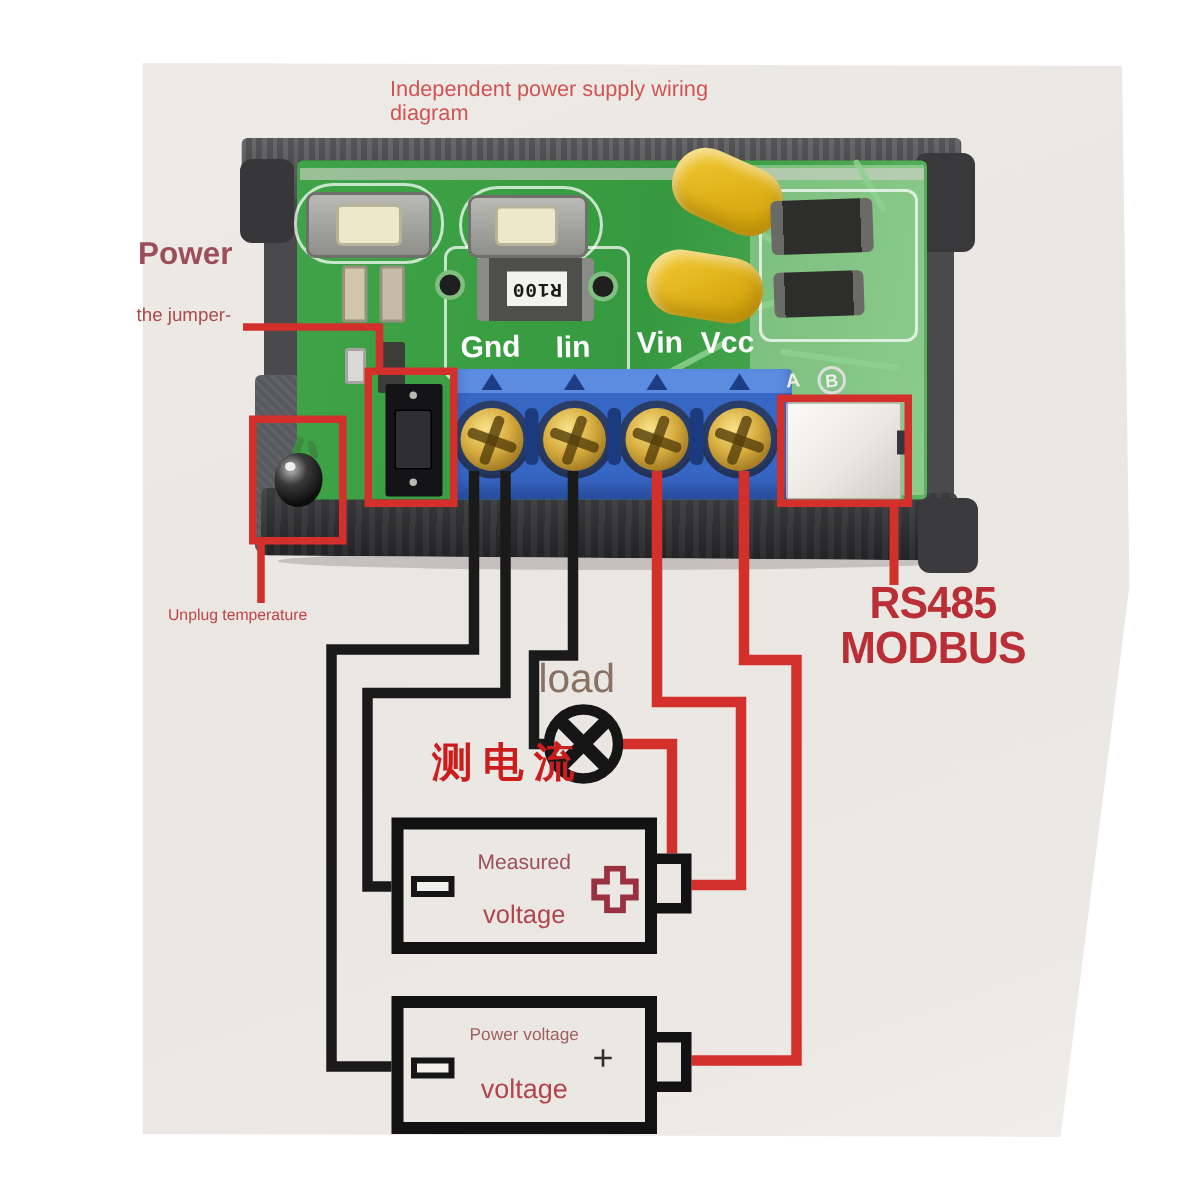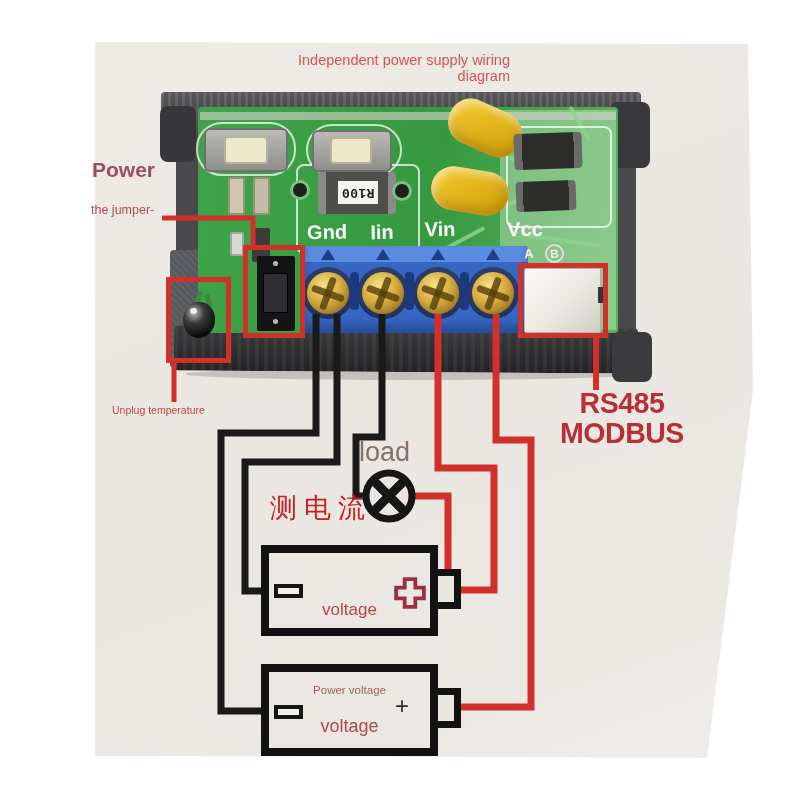--- a/index.html
+++ b/index.html
@@ -113,28 +113,28 @@
   .minus { border:4px solid #151515; width:29px; height:14px; background:#f2f0ec; }
   .box-title { position:absolute; left:0; width:100%; text-align:center; }
   .mv-t { top:13px; font-size:14px; color:#9c4f58; }
   .mv-s { top:47px; font-size:17px; color:#b2444c; }
   .pv-t { top:12px; font-size:11.5px; color:#a25f5f; }
   .pv-s { top:44px; font-size:18px; color:#b2444c; }
   .plus-text { position:absolute; left:126px; top:20px; font-size:24px; color:#2e2e2e; }
 
   
   .lbl { white-space:nowrap; }
-  .lbl-title { left:260px; top:52px; width:250px; text-align:right; font-size:14.5px; color:#d05454; white-space:normal; }
+  .lbl-title { left:260px; top:52px; width:250px; text-align:left; font-size:14.5px; color:#d05454; white-space:normal; }
   .lbl-unplug { left:92px; top:158px; font-size:21px; font-weight:bold; color:#9c4e59; }
   .lbl-jumper-note { left:91px; top:203px; font-size:12.5px; color:#ad4b4b; }
   .lbl-meas-temp { left:112px; top:404px; font-size:10.5px; color:#c24444; }
   .lbl-rs485 { left:550px; top:388px; width:144px; text-align:center; color:#b92f35; font-weight:bold;
     font-size:30px; line-height:30px; letter-spacing:-.5px; transform:scaleX(.95); }
   .lbl-load { left:359px; top:437px; font-size:27px; color:#877163; }
-  .lbl-cn { left:270px; top:490px; font-size:27px; font-weight:normal; color:#cc1d1d; letter-spacing:7px; }
+  .lbl-cn { left:288px; top:490px; font-size:27px; font-weight:bold; color:#cc1d1d; letter-spacing:7px; }
   .lbl-a { left:524px; top:246px; color:#eee; font-weight:bold; font-size:13px; transform:rotate(-5deg); }
   .lbl-b { left:545px; top:244px; width:19px; height:19px; border:2px solid #ddd; border-radius:50%;
     color:#eee; font-weight:bold; font-size:12px; display:flex; align-items:center; justify-content:center;
     transform:rotate(-5deg); }
 </style>
 </head>
 <body>
 
 <div class="stage">
 
@@ -182,21 +182,21 @@
   <div class="abs diode" style="left:516px;top:181px;width:60px;height:30px;transform:rotate(-2deg);"></div>
 
   <div class="abs smd" style="left:228px;top:177px;width:17px;height:38px;background:#cfc6ac;border:2px solid #98917e;"></div>
   <div class="abs smd" style="left:253px;top:177px;width:17px;height:38px;background:#c4bca6;border:2px solid #98917e;"></div>
   <div class="abs smd" style="left:230px;top:232px;width:14px;height:24px;background:#d8d8d4;border:2px solid #a5a5a0;"></div>
   <div class="abs smd" style="left:252px;top:228px;width:18px;height:34px;background:#3c3c3a;"></div>
 
   <div class="abs tlabel" style="left:302px;top:221px;width:50px;">Gnd</div>
   <div class="abs tlabel" style="left:358px;top:221px;width:48px;">Iin</div>
   <div class="abs tlabel" style="left:416px;top:218px;width:48px;">Vin</div>
-  <div class="abs tlabel" style="left:500px;top:218px;width:50px;">Vcc</div>
+  <div class="abs tlabel" style="left:460px;top:218px;width:50px;">Vcc</div>
 
   <div class="abs tblock">
     <div class="notch" style="left:18px;"></div>
     <div class="notch" style="left:73px;"></div>
     <div class="notch" style="left:128px;"></div>
     <div class="notch" style="left:183px;"></div>
     <div class="well" style="left:-1px;">
         <div class="screw"></div>
       </div>
     <div class="well" style="left:54px;">
@@ -242,20 +242,21 @@
     <path class="ann" d="M174 362 V402"></path>
     <path class="ann" d="M596 336 V390" style="stroke-width:6;"></path>
     <g>
       <circle cx="389" cy="496" r="23" fill="#eae7e3" stroke="#161616" stroke-width="7"></circle>
       <path d="M373 480 L405 512 M405 480 L373 512" stroke="#161616" stroke-width="9" fill="none"></path>
     </g>
   </svg>
 
   <div class="abs tab tab-m"></div>
   <div class="abs battbox box-measured">
+    <div class="box-title mv-t">Measured</div>
     <div class="box-title mv-s">voltage</div>
     <div class="minus" style="position:absolute;left:5px;top:31px;"></div>
     <svg style="position:absolute;left:125px;top:24px;" width="32" height="32" viewBox="0 0 30 30">
       <path d="M10 2 H20 V10 H28 V20 H20 V28 H10 V20 H2 V10 H10 Z" fill="none" stroke="#9a3140" stroke-width="3.6"></path>
     </svg>
   </div>
 
   <div class="abs tab tab-p"></div>
   <div class="abs battbox box-power">
     <div class="box-title pv-t">Power voltage</div>

